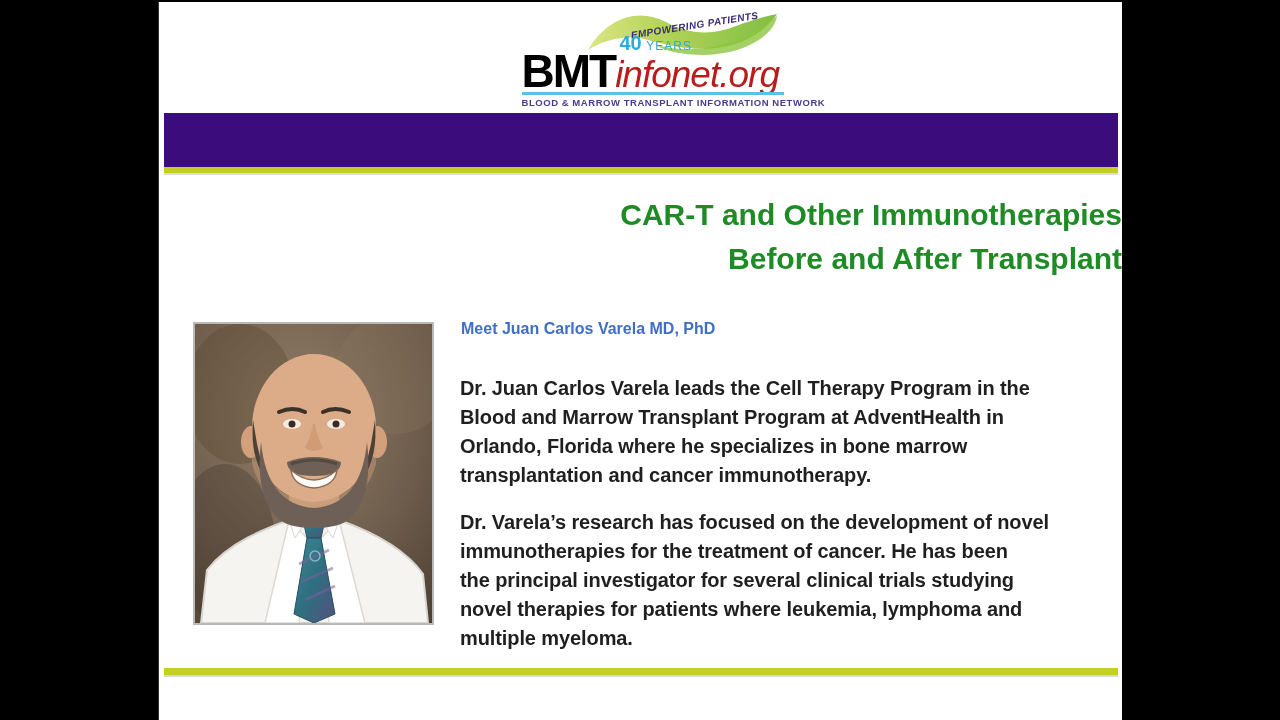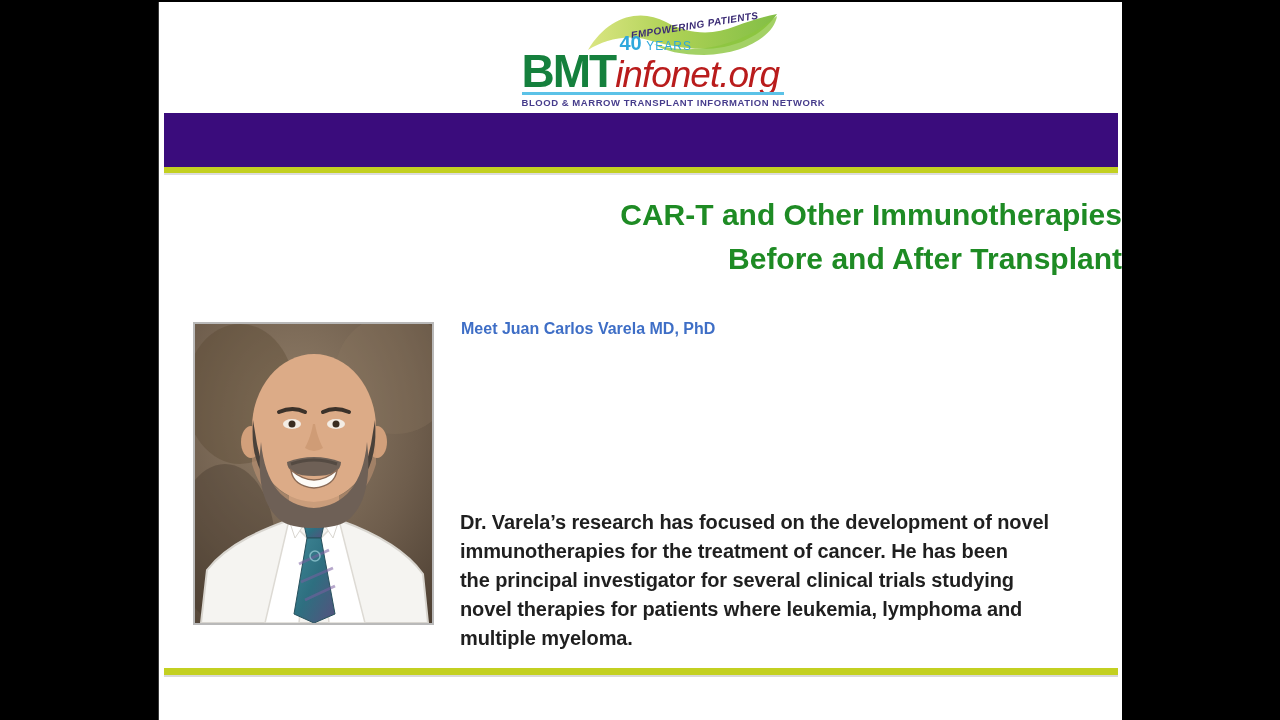--- a/index.html
+++ b/index.html
@@ -22,21 +22,21 @@
     position:absolute; left:108px; top:8px; width:150px;
     transform:rotate(-9deg);
     font-size:10px; font-weight:bold; font-style:italic;
     color:#3a2a74; letter-spacing:0.4px; white-space:nowrap;
   }
   .years { position:absolute; left:98px; top:22px; white-space:nowrap; color:#2fa8dc; }
   .years-number { font-size:20px; font-weight:bold; }
   .years-word { font-size:12px; font-weight:normal; letter-spacing:1px; }
   .logo-main { position:absolute; left:0; top:34px; width:262px; white-space:nowrap; }
   .logo-bmt {
-    font-size:46px; font-weight:bold; color:#15803d; letter-spacing:-2px;
+    font-size:46px; font-weight:bold; color:#000000; letter-spacing:-2px;
   }
   .logo-infonet {
     font-size:37px; font-weight:400; font-style:italic; color:#b91c1c; letter-spacing:-1px;
   }
   .logo-rule {
     position:absolute; left:0; top:82px; width:262px; height:3px; background:#5bc2e7;
   }
   .logo-tagline {
     position:absolute; left:0; top:87px; width:262px; text-align:right;
     font-size:9.5px; font-weight:bold; color:#463c8c; letter-spacing:0.55px;
@@ -181,20 +181,24 @@
                  C 176 150 172 184 150 198 C 136 206 102 206 88 198
                  C 66 184 62 150 66 118 Z" fill="#6e6056"></path>
         <path d="M 92 138 Q 119 128 146 138 Q 146 152 119 152 Q 92 152 92 138 Z" fill="#6e6056"></path>
         <path d="M 96 140 Q 119 132 142 140" stroke="#544a42" stroke-width="3" fill="none"></path>
 
         <path d="M 96 146 Q 119 166 142 146 Q 140 162 119 164 Q 98 162 96 146 Z" fill="#fdfbf7" stroke="#8a6a55" stroke-width="1.5"></path>
       </svg>
     </div>
 
     <div class="subtitle">Meet Juan Carlos Varela MD, PhD</div>
+    <div class="para para1">Dr. Juan Carlos Varela leads the Cell Therapy Program in the
+Blood and Marrow Transplant Program at AdventHealth in
+Orlando, Florida where he specializes in bone marrow
+transplantation and cancer immunotherapy.</div>
     <div class="para para2">Dr. Varela’s research has focused on the development of novel
 immunotherapies for the treatment of cancer. He has been
 the principal investigator for several clinical trials studying
 novel therapies for patients where leukemia, lymphoma and
 multiple myeloma.</div>
 
     <div class="accent-bottom"></div>
   </div>
 </div>
 

